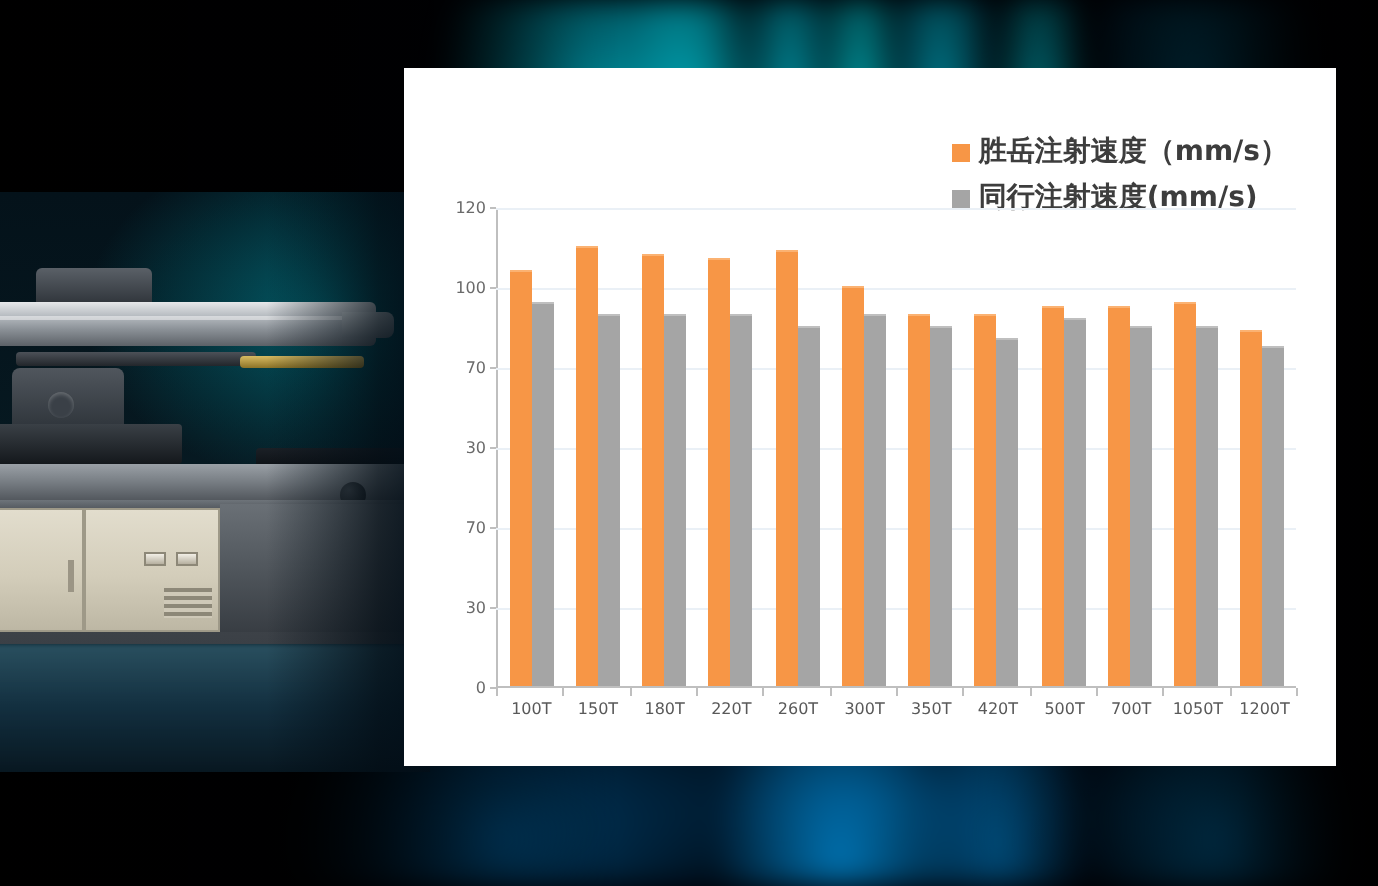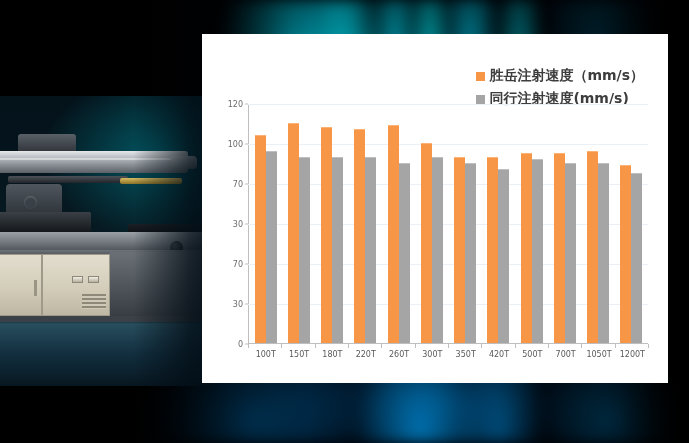--- a/index.html
+++ b/index.html
@@ -182,21 +182,20 @@
     display:flex; align-items:flex-end; justify-content:center; gap:0px;
     position:relative;
   }
   .bar { width:11px; }
   .bar.a { background:#f79646; border-top:1px solid #fbb272; }
   .bar.b { background:#a5a5a5; border-top:1px solid #bfbfbf; }
 
   #xlabels {
     position:absolute; left:47px; top:316px; width:400px;
     display:flex;
-    justify-content:flex-end;
   }
   .xlabel {
     flex:1 1 0; text-align:center;
     font-size:8px; color:#595959; font-family:"DejaVu Sans", sans-serif;
   }
   .xtick {
     position:absolute; top:0; width:1px; height:4px; background:#bfbfbf;
   }
 </style>
 </head>

